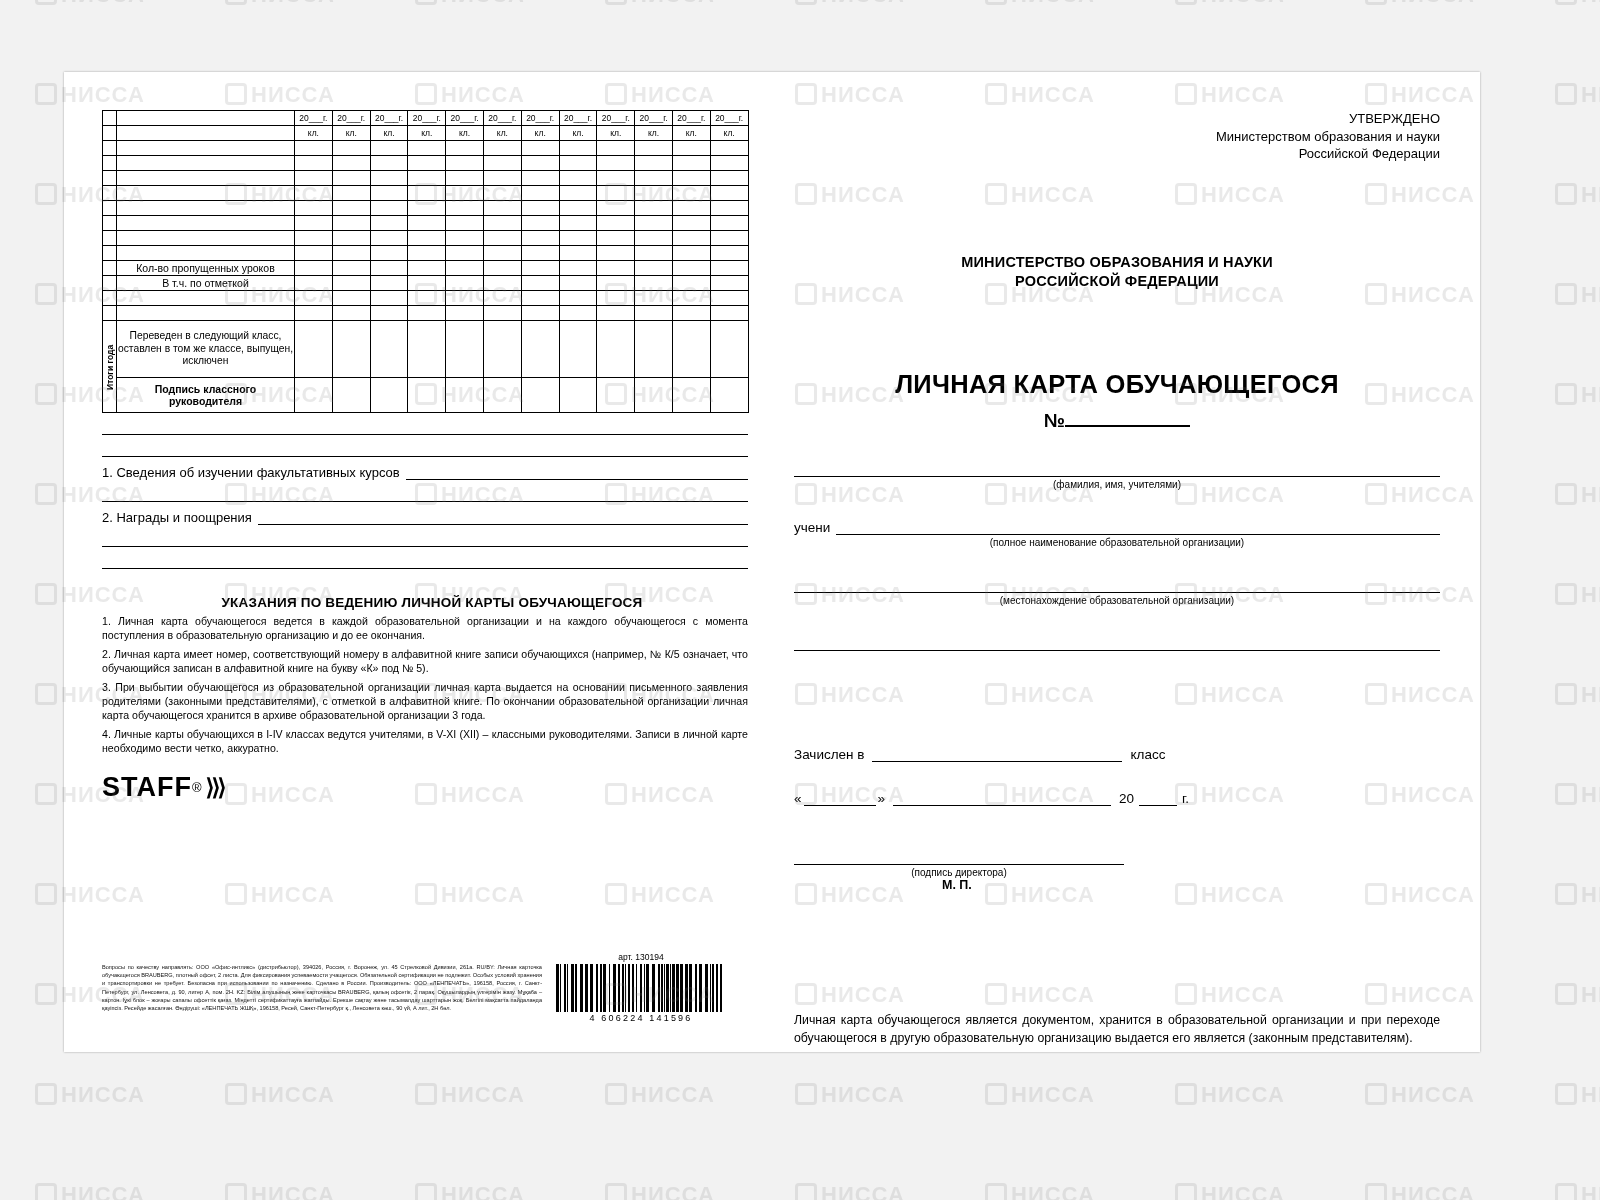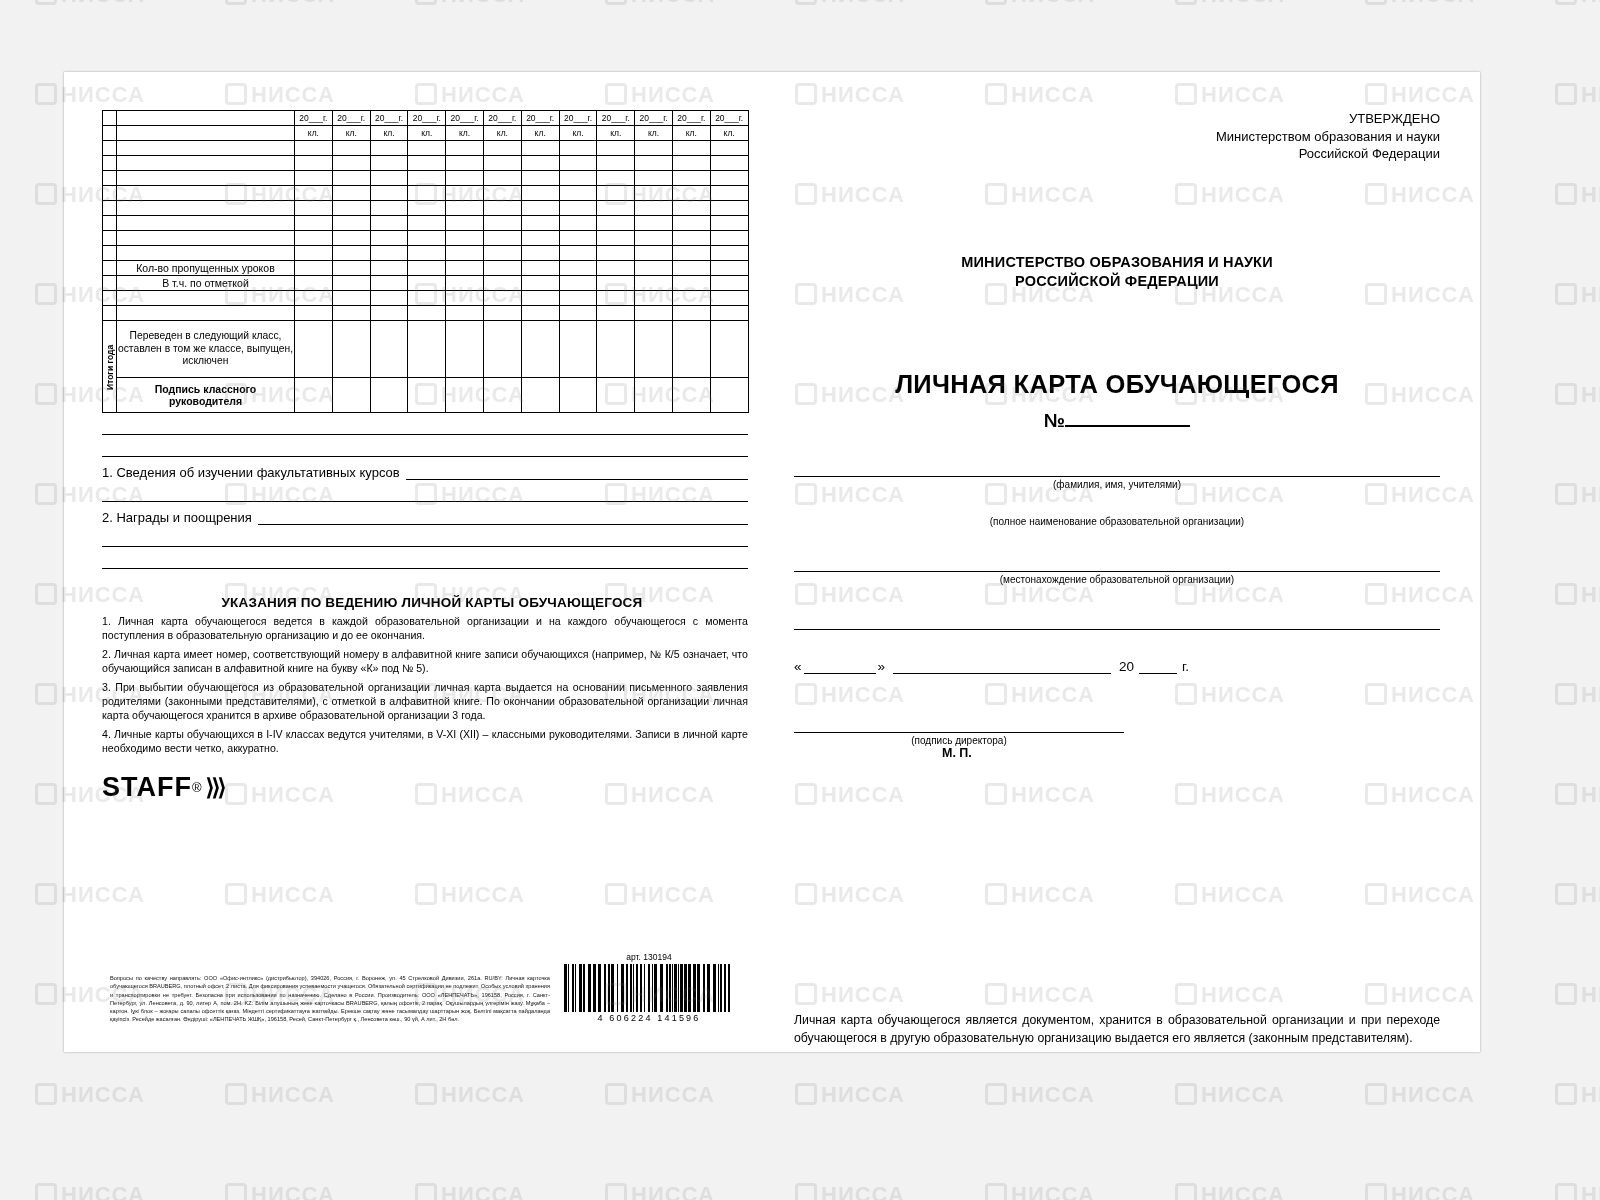--- a/index.html
+++ b/index.html
@@ -162,25 +162,25 @@
   }
   #brand .chevrons {
     font-size: 23px;
     font-weight: bold;
     letter-spacing: -3px;
     margin-left: 4px;
   }
 
   #footer-area {
     position: absolute;
-    left: 46px;
+    left: 38px;
     top: 880px;
     width: 700px;
     display: flex;
-    align-items: flex-end;
+    align-items: center;
   }
   #legal {
     width: 440px;
     font-size: 5.6px;
     line-height: 1.45;
     text-align: justify;
     color: #111;
   }
   #barcode-block {
     margin-left: 14px;
@@ -840,32 +840,41 @@
     <div id="num-line">
       <span>№</span><span class="blankline"></span>
     </div>
 
     <div class="fld">
       <div class="line"></div>
       <div class="cap">(фамилия, имя, учителями)</div>
     </div>
 
     <div class="fld">
+      <div class="fld-row">
+        <span class="lbl">учени</span>
+        <span class="line"></span>
+      </div>
       <div class="cap">(полное наименование образовательной организации)</div>
     </div>
 
     <div class="fld">
       <div class="line"></div>
       <div class="cap">(местонахождение образовательной организации)</div>
     </div>
 
     <div class="fld">
       <div class="line"></div>
     </div>
 
+    <div id="enroll">
+      <span>Зачислен в</span>
+      <span class="line"></span>
+      <span>класс</span>
+    </div>
 
     <div id="date-row">
       <span>«</span>
       <span class="s1"></span>
       <span>»</span>
       <span class="s2"></span>
       <span>20</span>
       <span class="s3"></span>
       <span>г.</span>
     </div>

